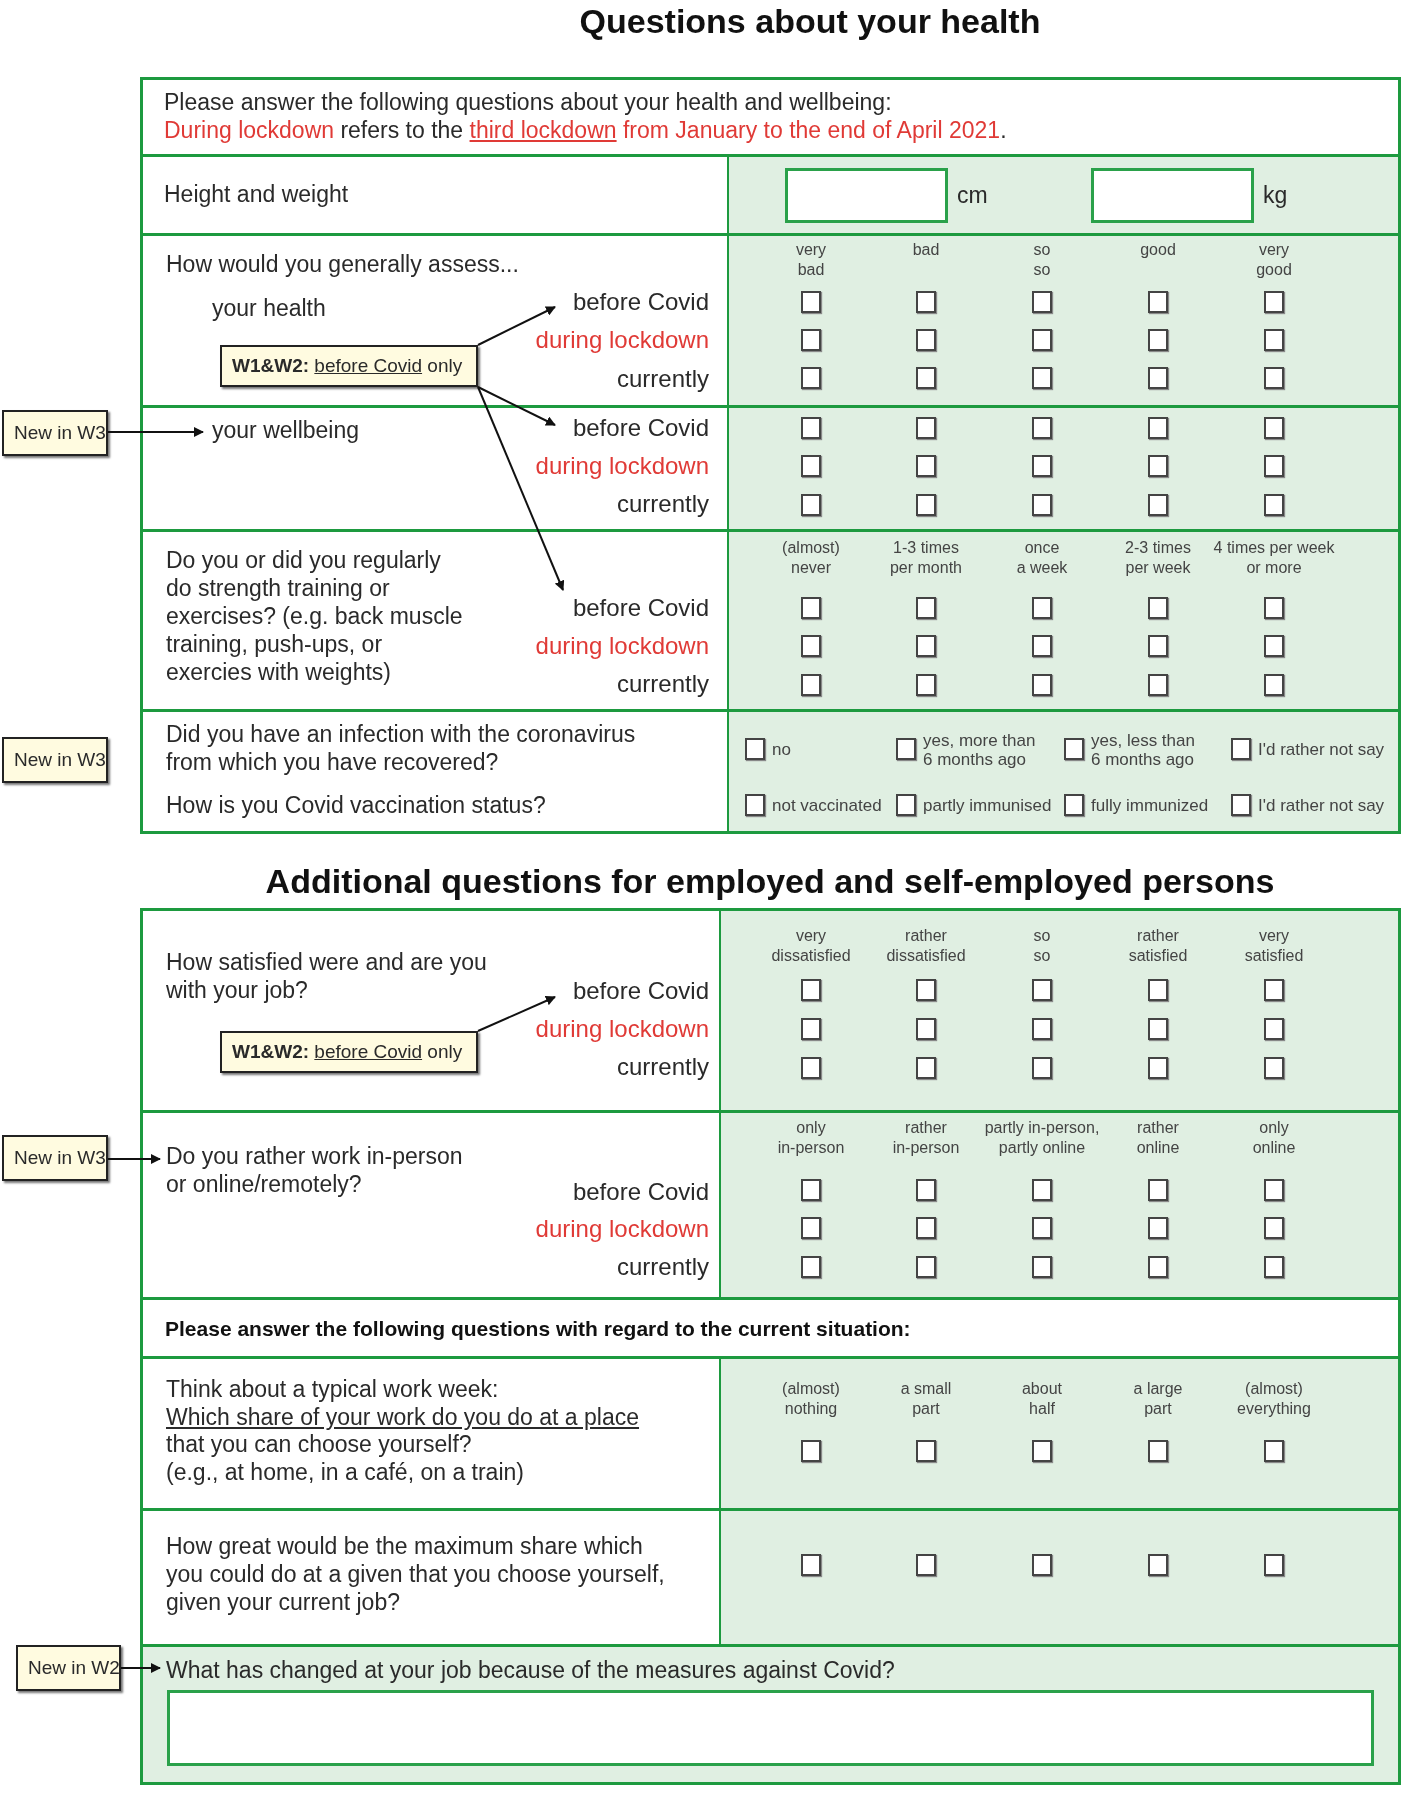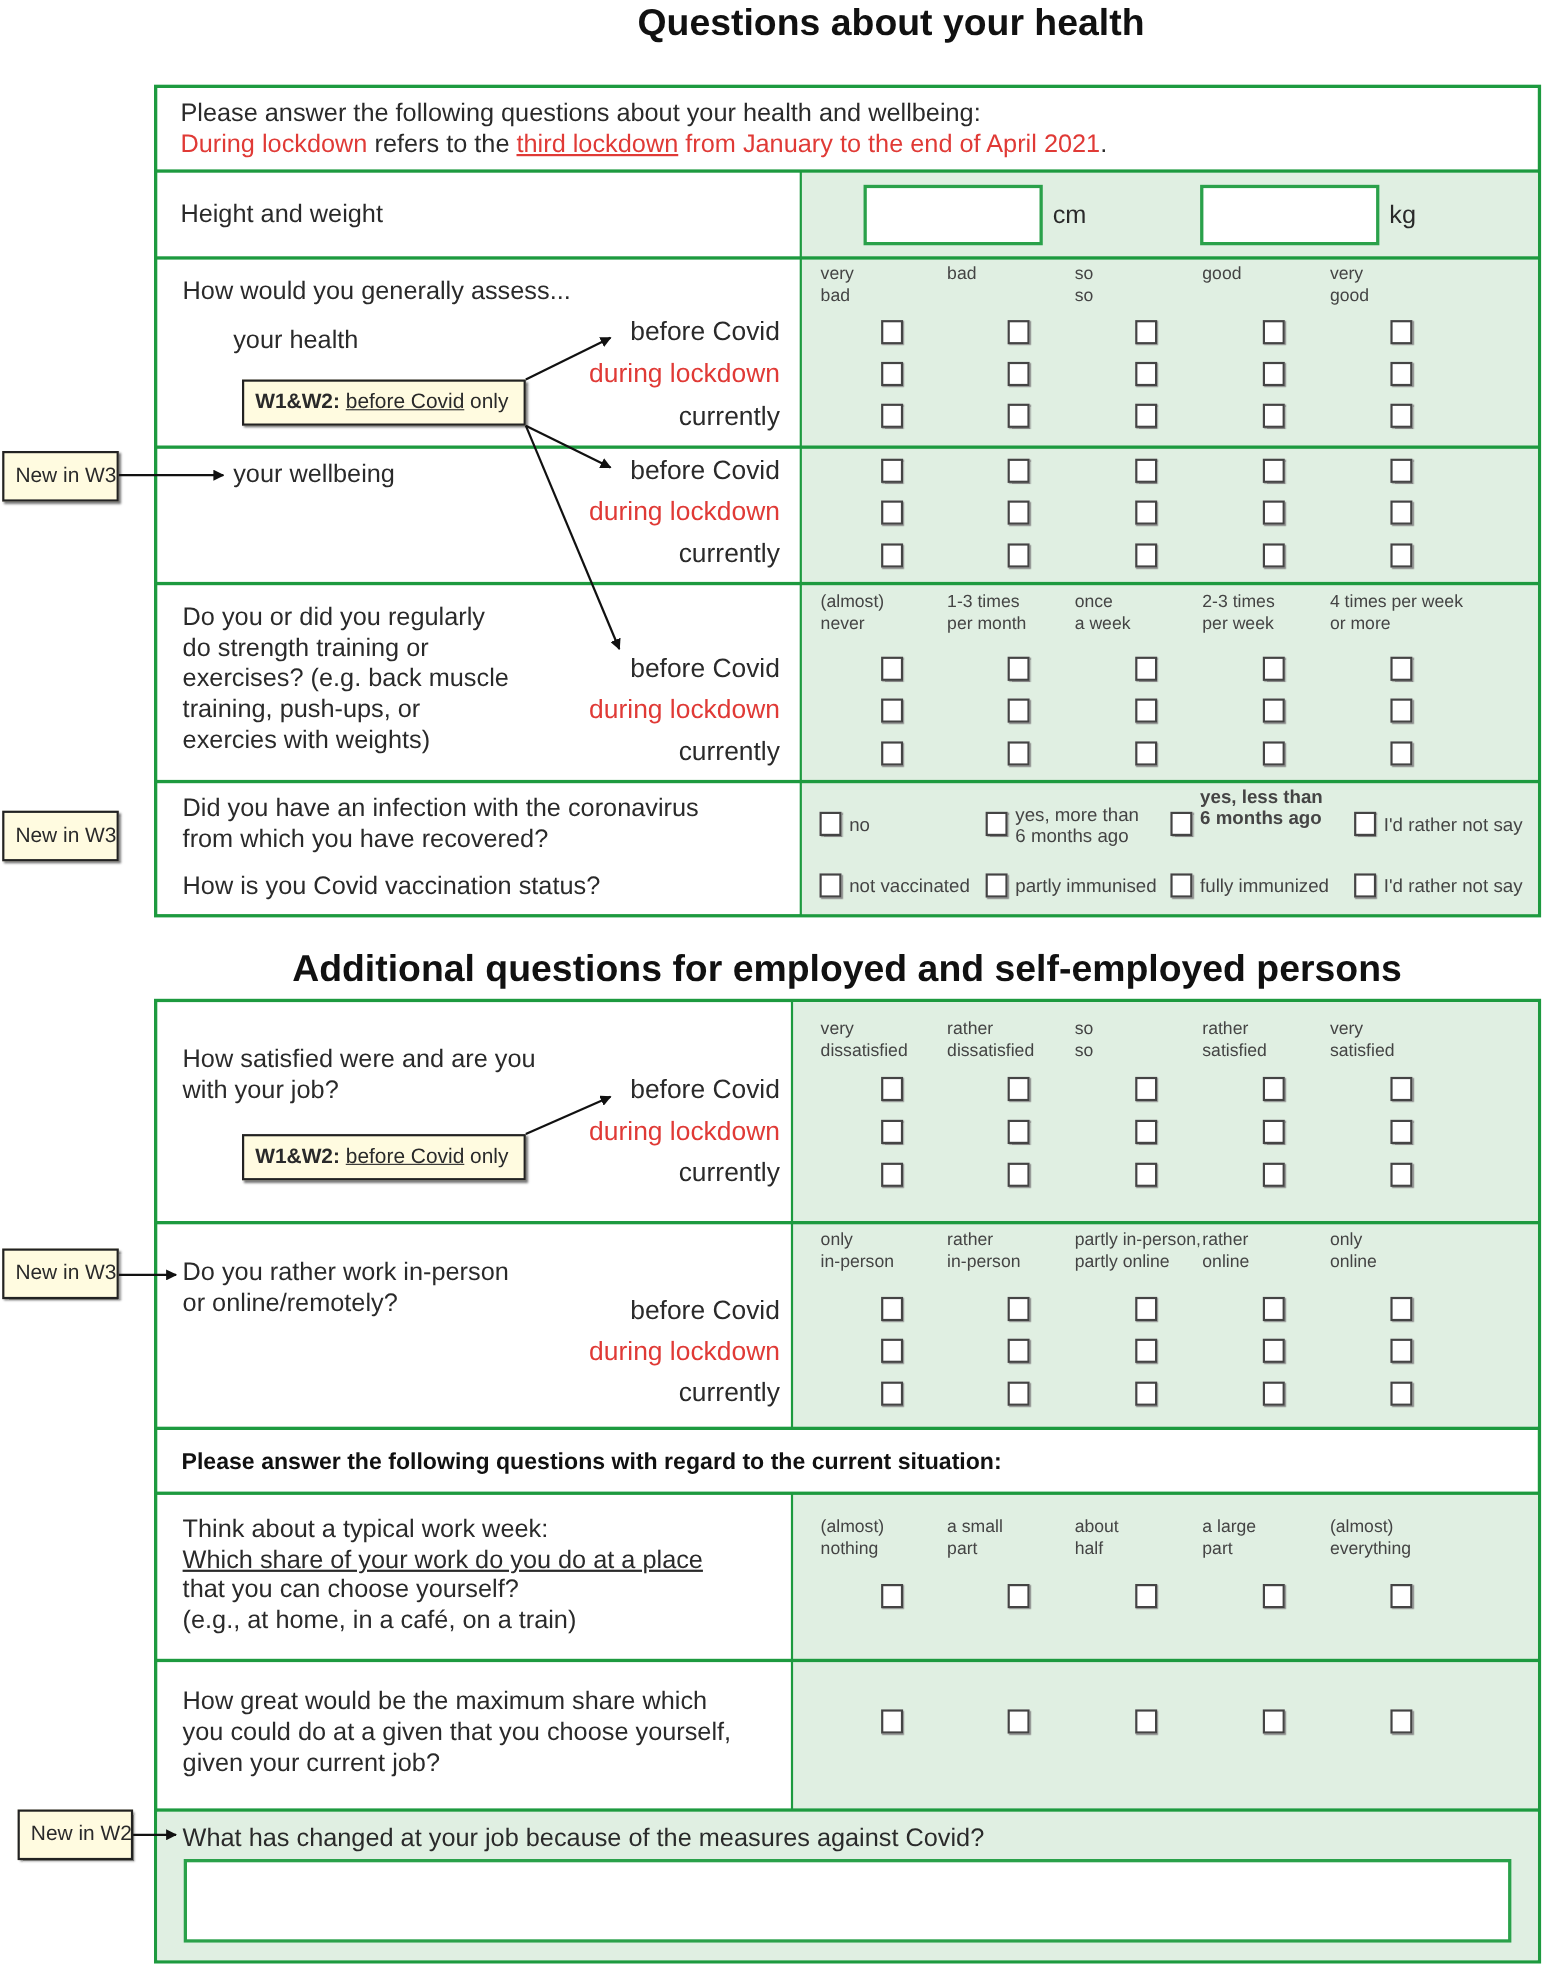--- a/index.html
+++ b/index.html
@@ -7,21 +7,21 @@
          font-family:"Liberation Sans", sans-serif; color:#2a2a2a; }
   .abs { position:absolute; }
   .h1 { font-weight:bold; font-size:34px; color:#111; white-space:nowrap; text-align:center; }
   .box { border:3px solid #1d9a3f; box-sizing:border-box; background:#fff; }
   .hline { position:absolute; height:0; border-top:3px solid #1d9a3f; }
   .vline { position:absolute; width:0; border-left:2px solid #1d9a3f; }
   .shade { position:absolute; background:#e0efe2; }
   .q { font-size:23px; line-height:28px; color:#2a2a2a; white-space:nowrap; }
   .lab { font-size:24px; color:#2a2a2a; white-space:nowrap; text-align:right; }
   .red { color:#e03a36; }
-  .colhdr { font-size:16px; line-height:20px; color:#444; width:130px; white-space:nowrap; }
+  .colhdr { font-size:16px; line-height:20px; color:#444; text-align:center; width:130px; white-space:nowrap; }
   .cb { position:absolute; width:20px; height:22px; border:2px solid #444; background:#fff; box-sizing:border-box;
         box-shadow:1px 1px 1px #888; }
   .optlbl { font-size:17px; line-height:19px; color:#444; white-space:nowrap; }
   .note { position:absolute; background:#fffbe0; border:2px solid #222; box-shadow:2px 2px 2px #777;
           font-size:19px; white-space:nowrap; box-sizing:border-box; padding:0 10px; display:flex; align-items:center; }
   .note b { font-weight:bold; }
   .note u { text-decoration:underline; }
   .field { position:absolute; background:#fff; border:3px solid #2aa14a; box-sizing:border-box; }
   svg.arrows { position:absolute; left:0; top:0; width:1418px; height:1803px; pointer-events:none; }
 </style>
@@ -124,21 +124,21 @@
     <div class="cb" style="left: 745px; top: 738px;"></div>
     <div class="abs optlbl" style="left: 772px; top: 740px;">
       <div>no</div>
     </div>
     <div class="cb" style="left: 896px; top: 738px;"></div>
     <div class="abs optlbl" style="left: 923px; top: 731px;">
       <div>yes, more than</div>
       <div>6 months ago</div>
     </div>
     <div class="cb" style="left: 1064px; top: 738px;"></div>
-    <div class="abs optlbl" style="left: 1091px; top: 715px; font-weight: bold;">
+    <div class="abs optlbl" style="left: 1091px; top: 731px;">
       <div>yes, less than</div>
       <div>6 months ago</div>
     </div>
     <div class="cb" style="left: 1231px; top: 738px;"></div>
     <div class="abs optlbl" style="left: 1258px; top: 740px;">
       <div>I'd rather not say</div>
     </div>
   </div>
 <div id="vacc-opts">
     <div class="cb" style="left: 745px; top: 794px;"></div>

